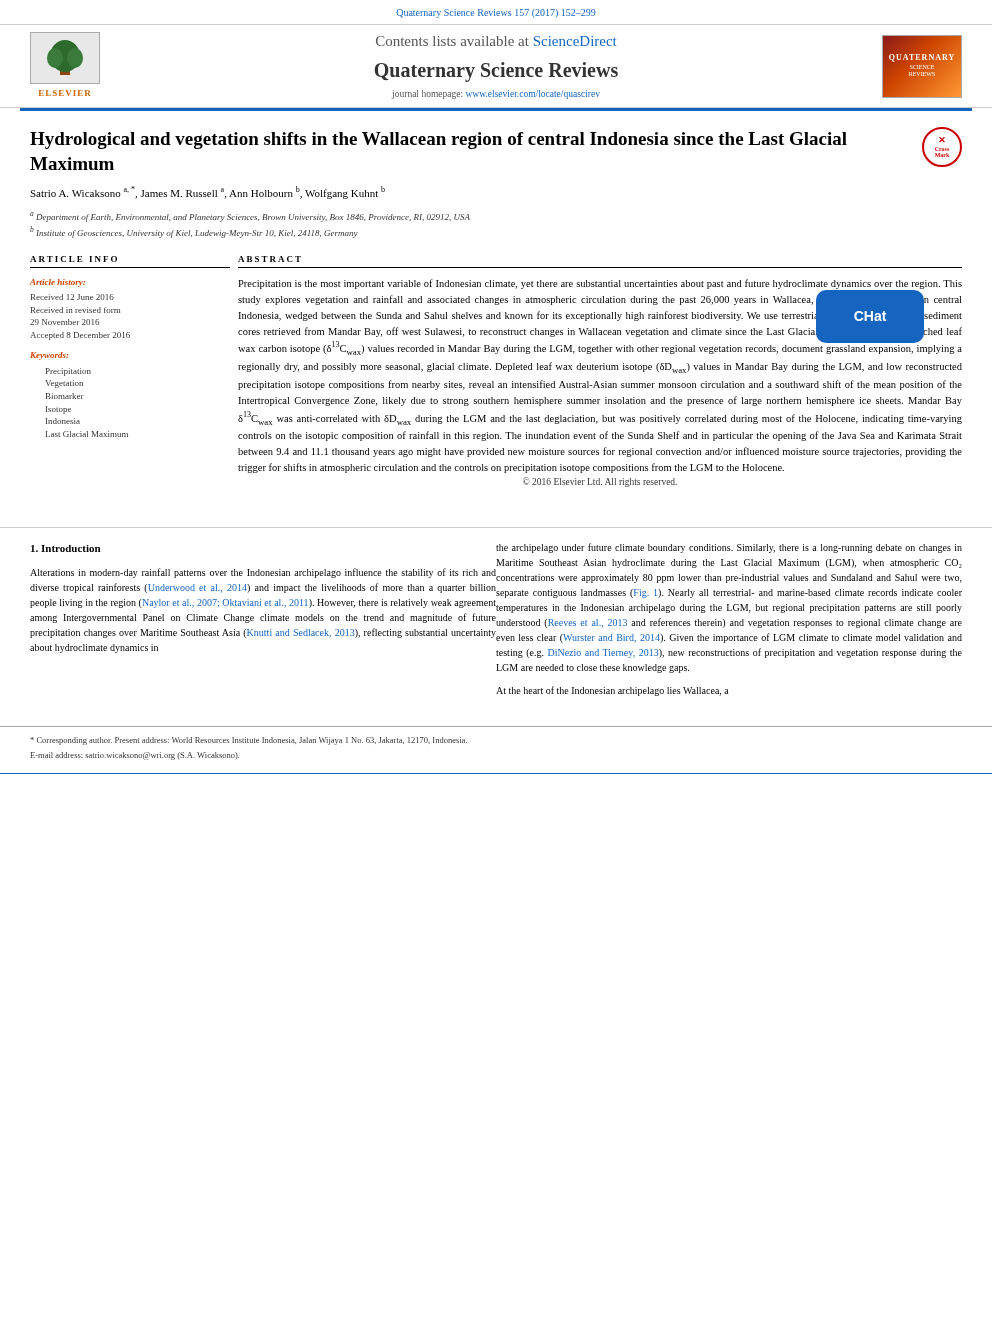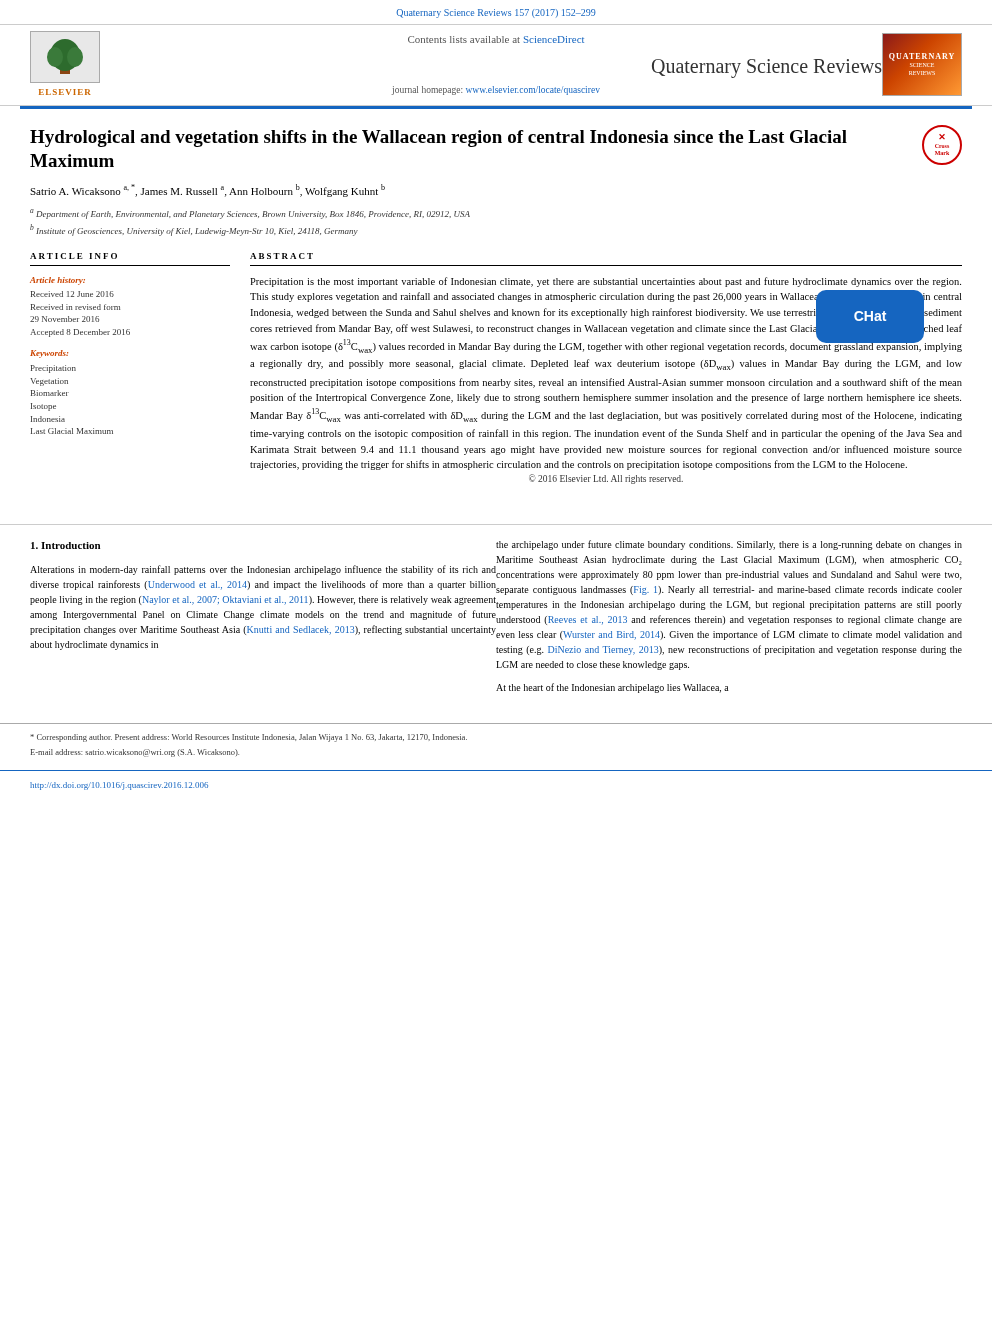--- a/index.html
+++ b/index.html
@@ -55,37 +55,36 @@
       letter-spacing: 1px;
       color: #cc6600;
     }
 
     .journal-center {
       text-align: center;
       flex: 1;
     }
 
     .journal-center .contents-line {
-      font-size: 11px;
+      font-size: 15px;
       color: #555;
       margin-bottom: 4px;
     }
 
     .journal-center .contents-line a {
       color: #1565c0;
       text-decoration: none;
     }
 
     .journal-center .journal-title {
       font-size: 20px;
-      font-weight: normal;
+      font-weight: bold;
       color: #333;
       margin-bottom: 4px;
       font-family: 'Times New Roman', serif;
-      text-align: right;
     }
 
     .journal-center .homepage-line {
       font-size: 9.5px;
       color: #555;
     }
 
     .journal-center .homepage-line a {
       color: #1565c0;
       text-decoration: none;
@@ -161,21 +160,21 @@
     .affiliations {
       font-size: 9px;
       font-style: italic;
       color: #333;
       margin-bottom: 12px;
       line-height: 1.5;
     }
 
     .two-column {
       display: flex;
-      gap: 20px;
+      gap: 8px;
       margin-bottom: 16px;
     }
 
     .article-info {
       width: 200px;
       flex-shrink: 0;
     }
 
     .article-info .section-label {
       font-size: 9px;
@@ -209,20 +208,21 @@
       font-size: 9px;
       font-style: italic;
       font-weight: bold;
       color: #cc4400;
       margin-bottom: 3px;
     }
 
     .keywords-section .kw-item {
       font-size: 9px;
       color: #333;
+      margin-left: 15px;
     }
 
     .abstract-section {
       flex: 1;
     }
 
     .abstract-section .section-label {
       font-size: 9px;
       font-weight: bold;
       letter-spacing: 2px;
@@ -463,22 +463,19 @@
   <div class="footnote-section">
     <div class="fn-line">
       <span>* Corresponding author. Present address: World Resources Institute Indonesia, Jalan Wijaya 1 No. 63, Jakarta, 12170, Indonesia.</span>
     </div>
     <div class="fn-line">
       <span>E-mail address: satrio.wicaksono@wri.org (S.A. Wicaksono).</span>
     </div>
   </div>
 
   <div class="footer-bar">
-    <div>
-      <a>http://dx.doi.org/10.1016/j.quascirev.2016.12.006</a>
-    </div>
   </div>
 
   <div class="chat-bubble">
     <span>CHat</span>
   </div>
 
 </div>
 
 </body></html>

